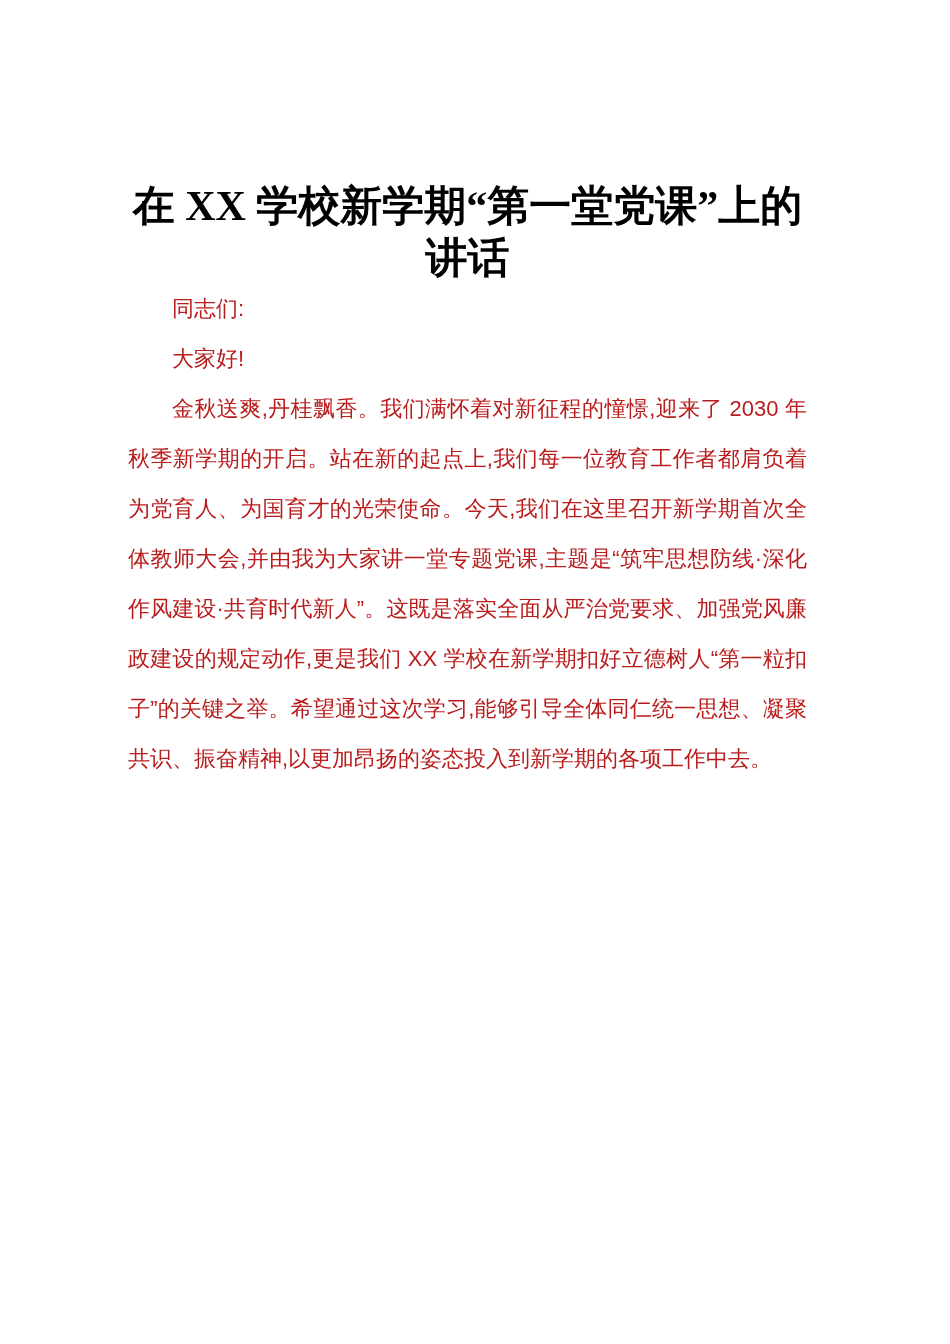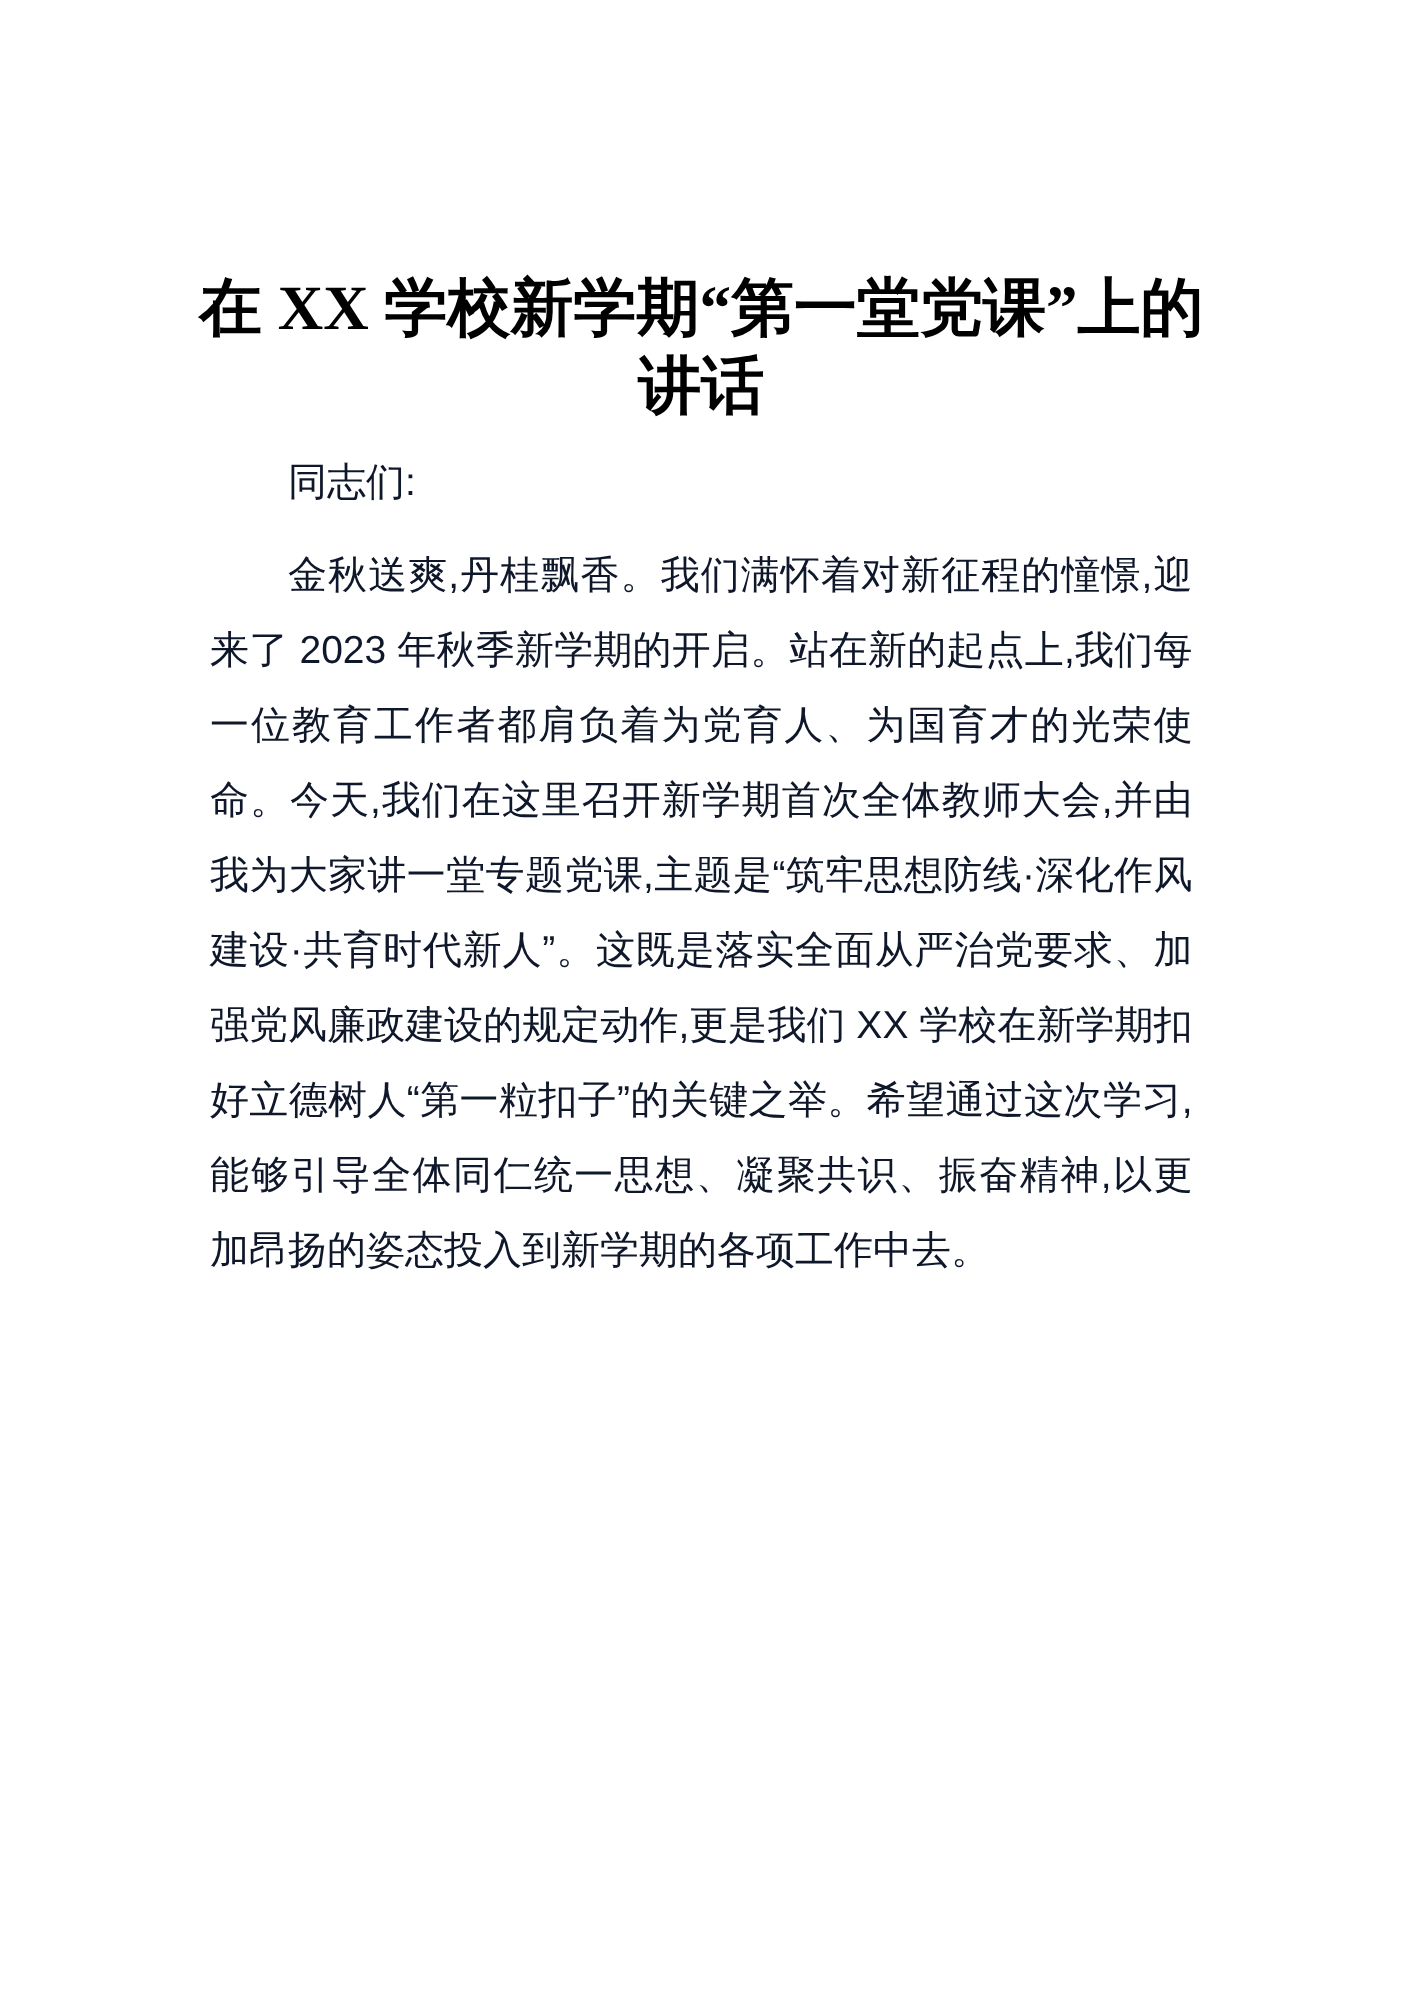--- a/index.html
+++ b/index.html
@@ -22,35 +22,36 @@
     margin: 0;
     font-family: "Liberation Serif", "DejaVu Serif", serif;
     font-weight: 700;
     font-size: 42px;
     line-height: 52px;
     text-align: center;
     color: #000000;
     white-space: pre-line; 
   }
   .para {
-    margin: 12px;
+    margin: 0;
     font-family: "Liberation Sans", "DejaVu Sans", sans-serif;
     font-weight: 400;
-    font-size: 26px;
+    font-size: 22px;
     line-height: 50px;
     text-align: justify;
     text-justify: inter-character;
     text-indent: 2em;
-    color: #0f172a;
+    color: #b91c1c;
     word-break: break-all;
   }
 </style>
 </head>
 <body>
 
 <div class="page">
   <div class="doc">
     <h1 class="doc-title">在 XX 学校新学期“第一堂党课”上的
 讲话</h1>
     <p class="para">同志们:</p>
-    <p class="para">金秋送爽,丹桂飘香。我们满怀着对新征程的憧憬,迎来了 2023 年秋季新学期的开启。站在新的起点上,我们每一位教育工作者都肩负着为党育人、为国育才的光荣使命。今天,我们在这里召开新学期首次全体教师大会,并由我为大家讲一堂专题党课,主题是“筑牢思想防线·深化作风建设·共育时代新人”。这既是落实全面从严治党要求、加强党风廉政建设的规定动作,更是我们 XX 学校在新学期扣好立德树人“第一粒扣子”的关键之举。希望通过这次学习,能够引导全体同仁统一思想、凝聚共识、振奋精神,以更加昂扬的姿态投入到新学期的各项工作中去。</p>
+    <p class="para">大家好!</p>
+    <p class="para">金秋送爽,丹桂飘香。我们满怀着对新征程的憧憬,迎来了 2030 年秋季新学期的开启。站在新的起点上,我们每一位教育工作者都肩负着为党育人、为国育才的光荣使命。今天,我们在这里召开新学期首次全体教师大会,并由我为大家讲一堂专题党课,主题是“筑牢思想防线·深化作风建设·共育时代新人”。这既是落实全面从严治党要求、加强党风廉政建设的规定动作,更是我们 XX 学校在新学期扣好立德树人“第一粒扣子”的关键之举。希望通过这次学习,能够引导全体同仁统一思想、凝聚共识、振奋精神,以更加昂扬的姿态投入到新学期的各项工作中去。</p>
   </div>
 </div>
 
 </body></html>

